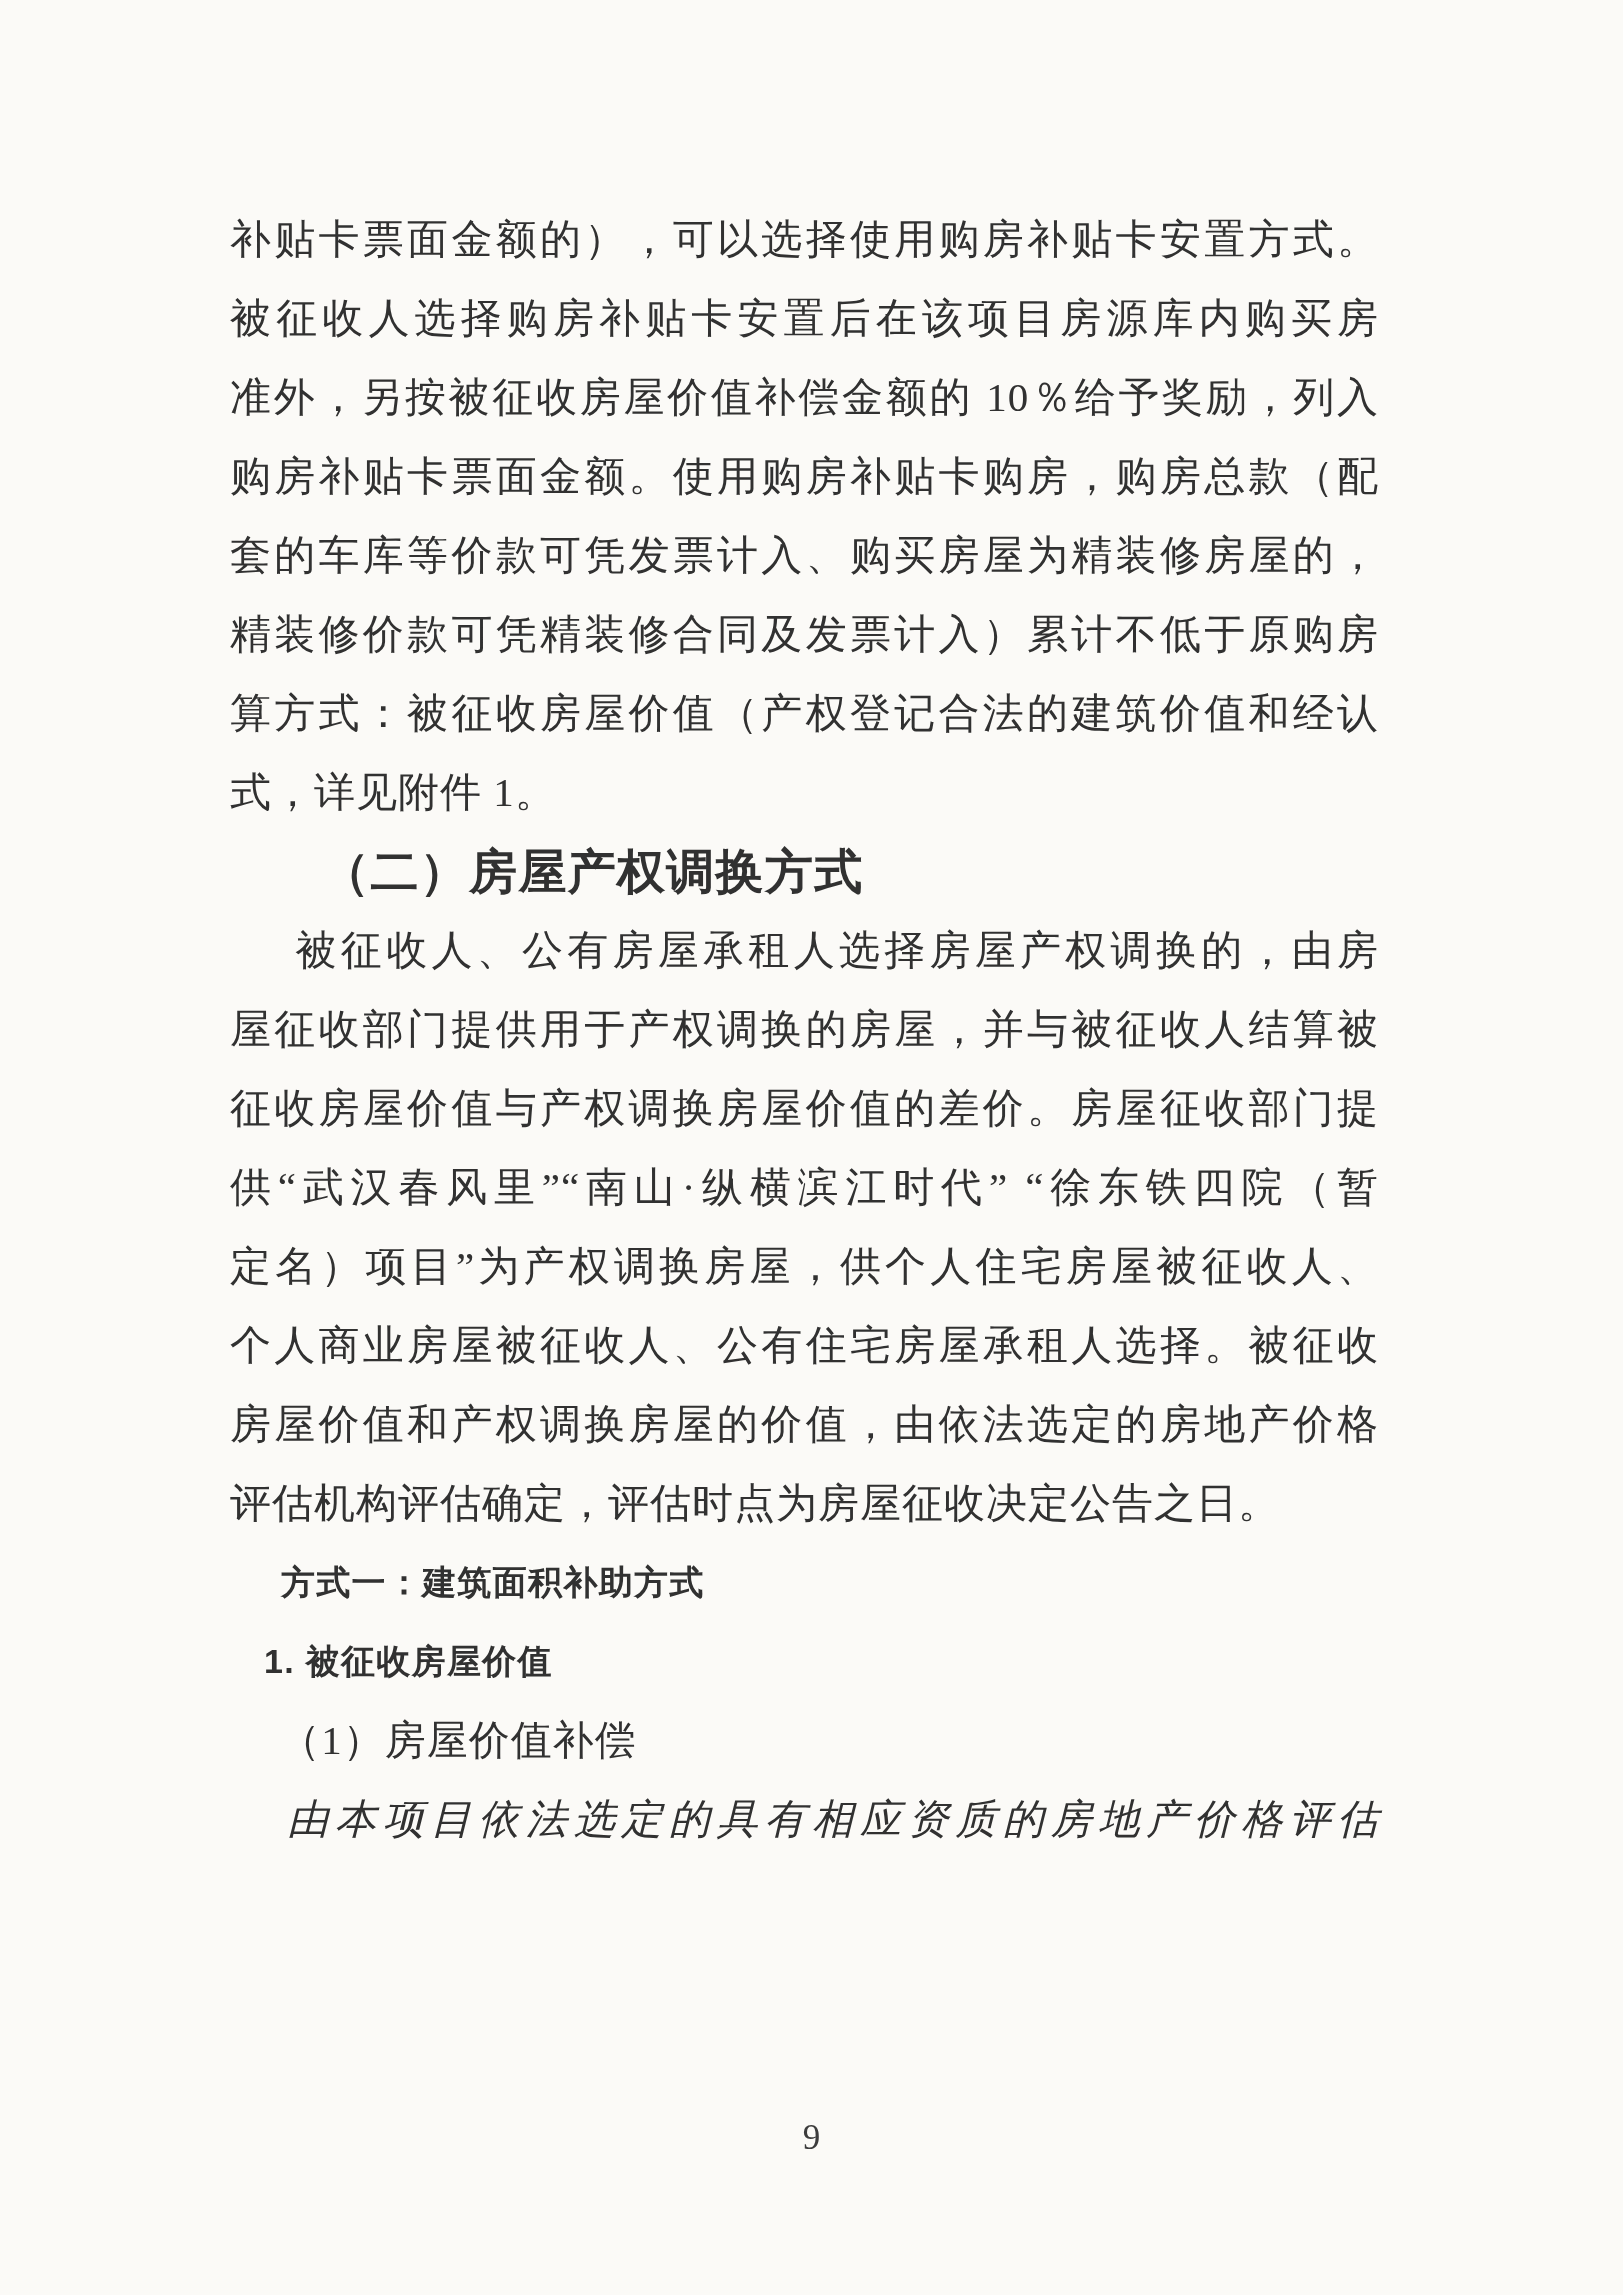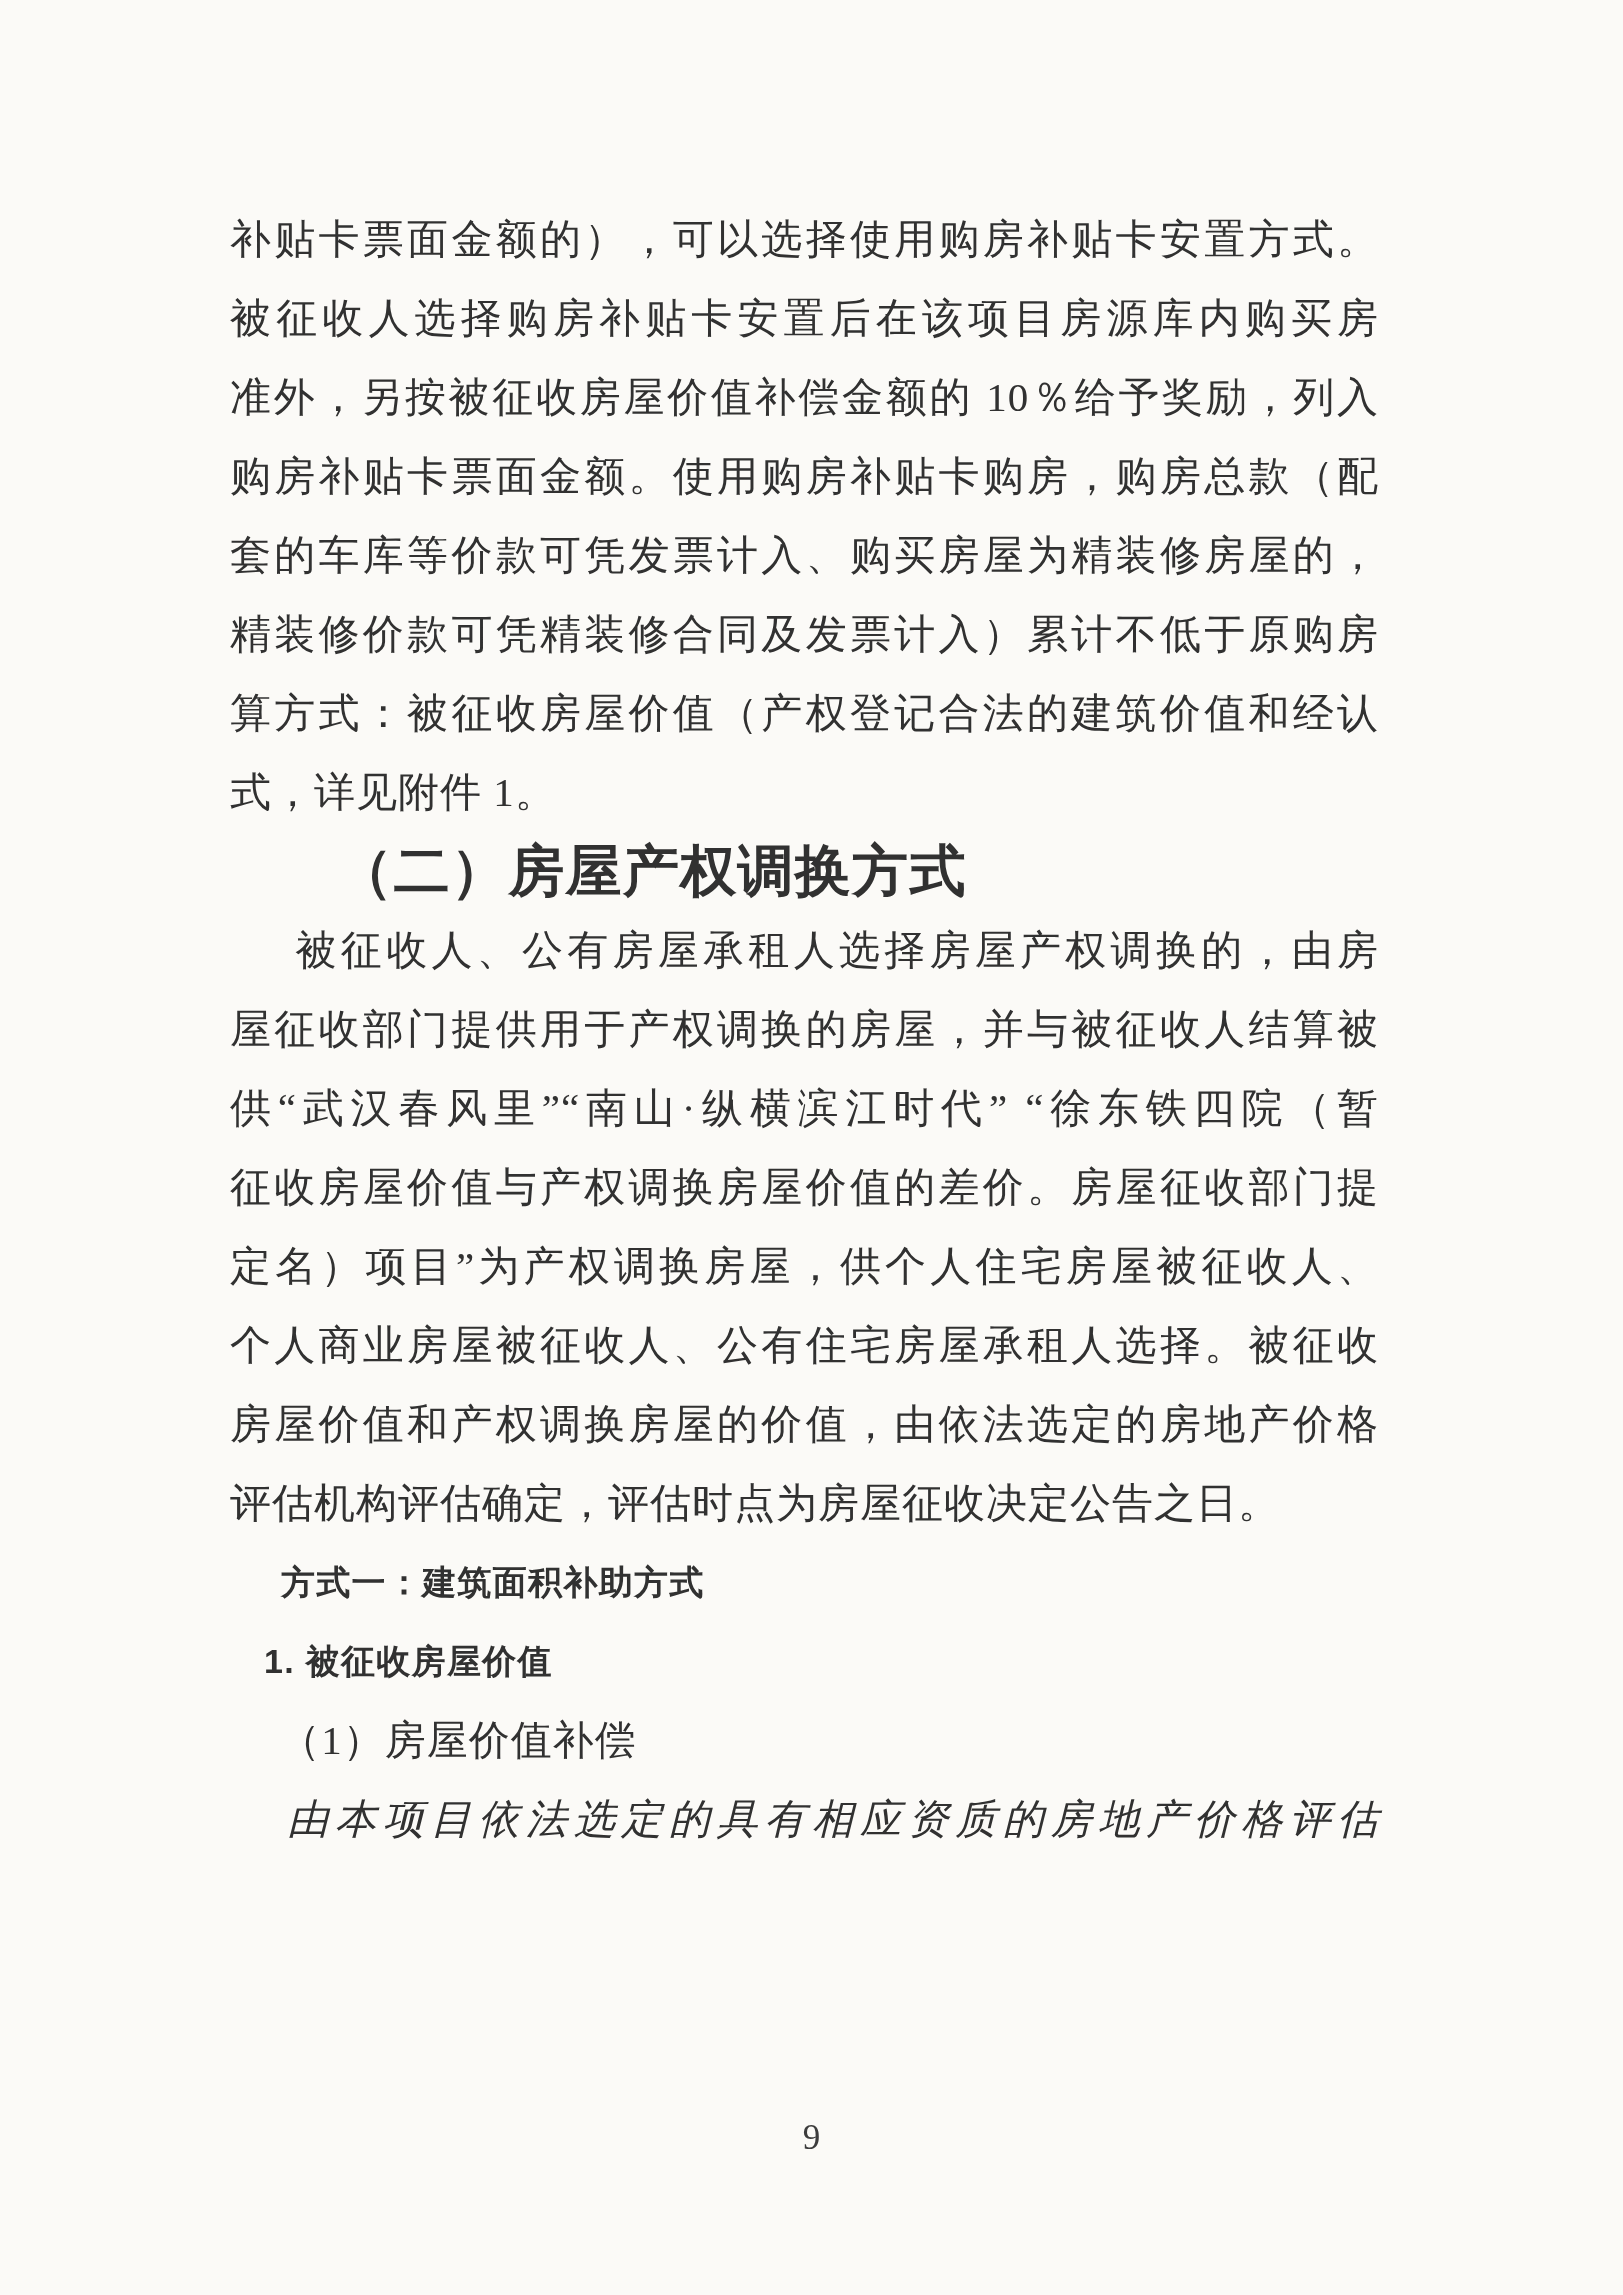--- a/index.html
+++ b/index.html
@@ -30,21 +30,21 @@
     letter-spacing: 1px;
     text-align: left;
     overflow: visible;
   }
   .line.justify {
     text-align: justify;
     text-align-last: justify;
   }
   .line.heading-kai {
     font-weight: bold;
-    font-size: 56px;
+    font-size: 48px;
     letter-spacing: 1.3px;
   }
   .line.heading-hei {
     font-weight: bold;
     font-family: "Liberation Sans", "DejaVu Sans", sans-serif;
     font-size: 34px;
     letter-spacing: 1.3px;
   }
   .page-number {
     position: absolute;
@@ -68,22 +68,22 @@
       <div class="line body justify">被征收人选择购房补贴卡安置后在该项目房源库内购买房</div>
       <div class="line body justify">准外，另按被征收房屋价值补偿金额的 10％给予奖励，列入</div>
       <div class="line body justify">购房补贴卡票面金额。使用购房补贴卡购房，购房总款（配</div>
       <div class="line body justify">套的车库等价款可凭发票计入、购买房屋为精装修房屋的，</div>
       <div class="line body justify">精装修价款可凭精装修合同及发票计入）累计不低于原购房</div>
       <div class="line body justify">算方式：被征收房屋价值（产权登记合法的建筑价值和经认</div>
       <div class="line body">式，详见附件 1。</div>
       <div class="line heading-kai" style="text-indent: 1.9em;">（二）房屋产权调换方式</div>
       <div class="line body justify" style="text-indent: 1.6em;">被征收人、公有房屋承租人选择房屋产权调换的，由房</div>
       <div class="line body justify">屋征收部门提供用于产权调换的房屋，并与被征收人结算被</div>
+      <div class="line body justify">征收房屋价值与产权调换房屋价值的差价。房屋征收部门提</div>
       <div class="line body justify">供“武汉春风里”“南山·纵横滨江时代” “徐东铁四院（暂</div>
-      <div class="line body justify">征收房屋价值与产权调换房屋价值的差价。房屋征收部门提</div>
       <div class="line body justify">定名）项目”为产权调换房屋，供个人住宅房屋被征收人、</div>
       <div class="line body justify">个人商业房屋被征收人、公有住宅房屋承租人选择。被征收</div>
       <div class="line body justify">房屋价值和产权调换房屋的价值，由依法选定的房地产价格</div>
       <div class="line body">评估机构评估确定，评估时点为房屋征收决定公告之日。</div>
       <div class="line heading-hei" style="text-indent: 1.5em;">方式一：建筑面积补助方式</div>
       <div class="line heading-hei" style="text-indent: 1em;">1. 被征收房屋价值</div>
       <div class="line body" style="text-indent: 1.2em;">（1）房屋价值补偿</div>
       <div class="line body justify" style="text-indent: 1.4em; font-style: italic;">由本项目依法选定的具有相应资质的房地产价格评估</div>
     </div>
   <div class="page-number">9</div>

